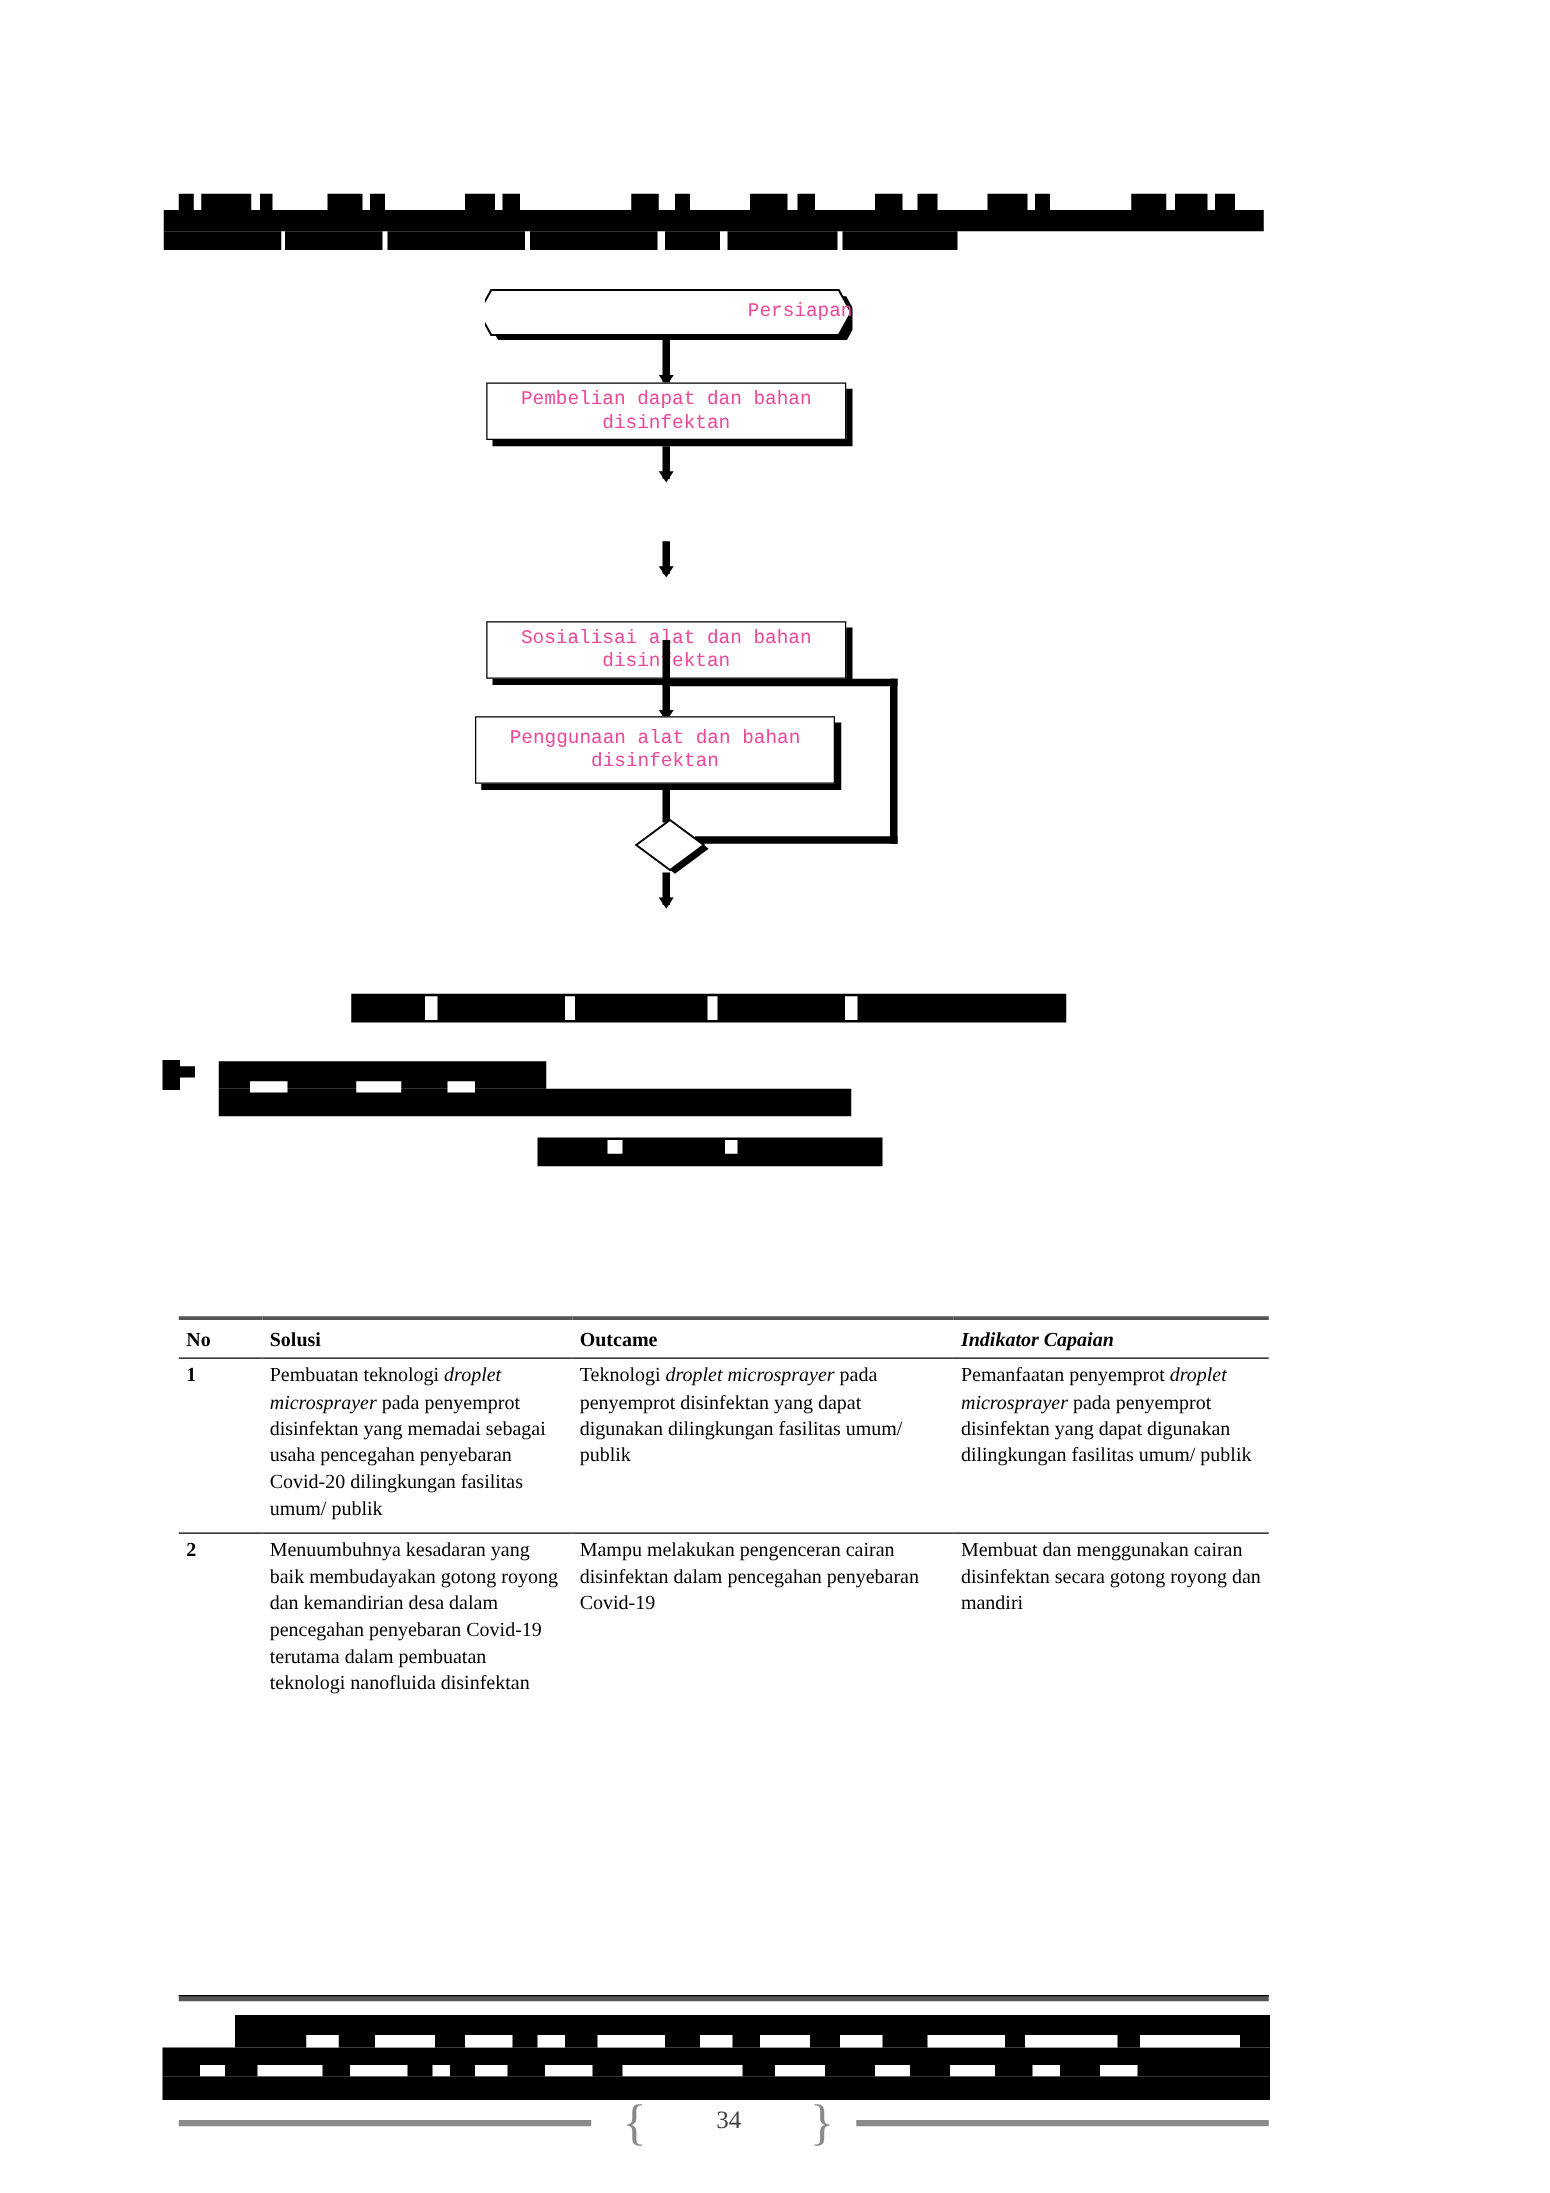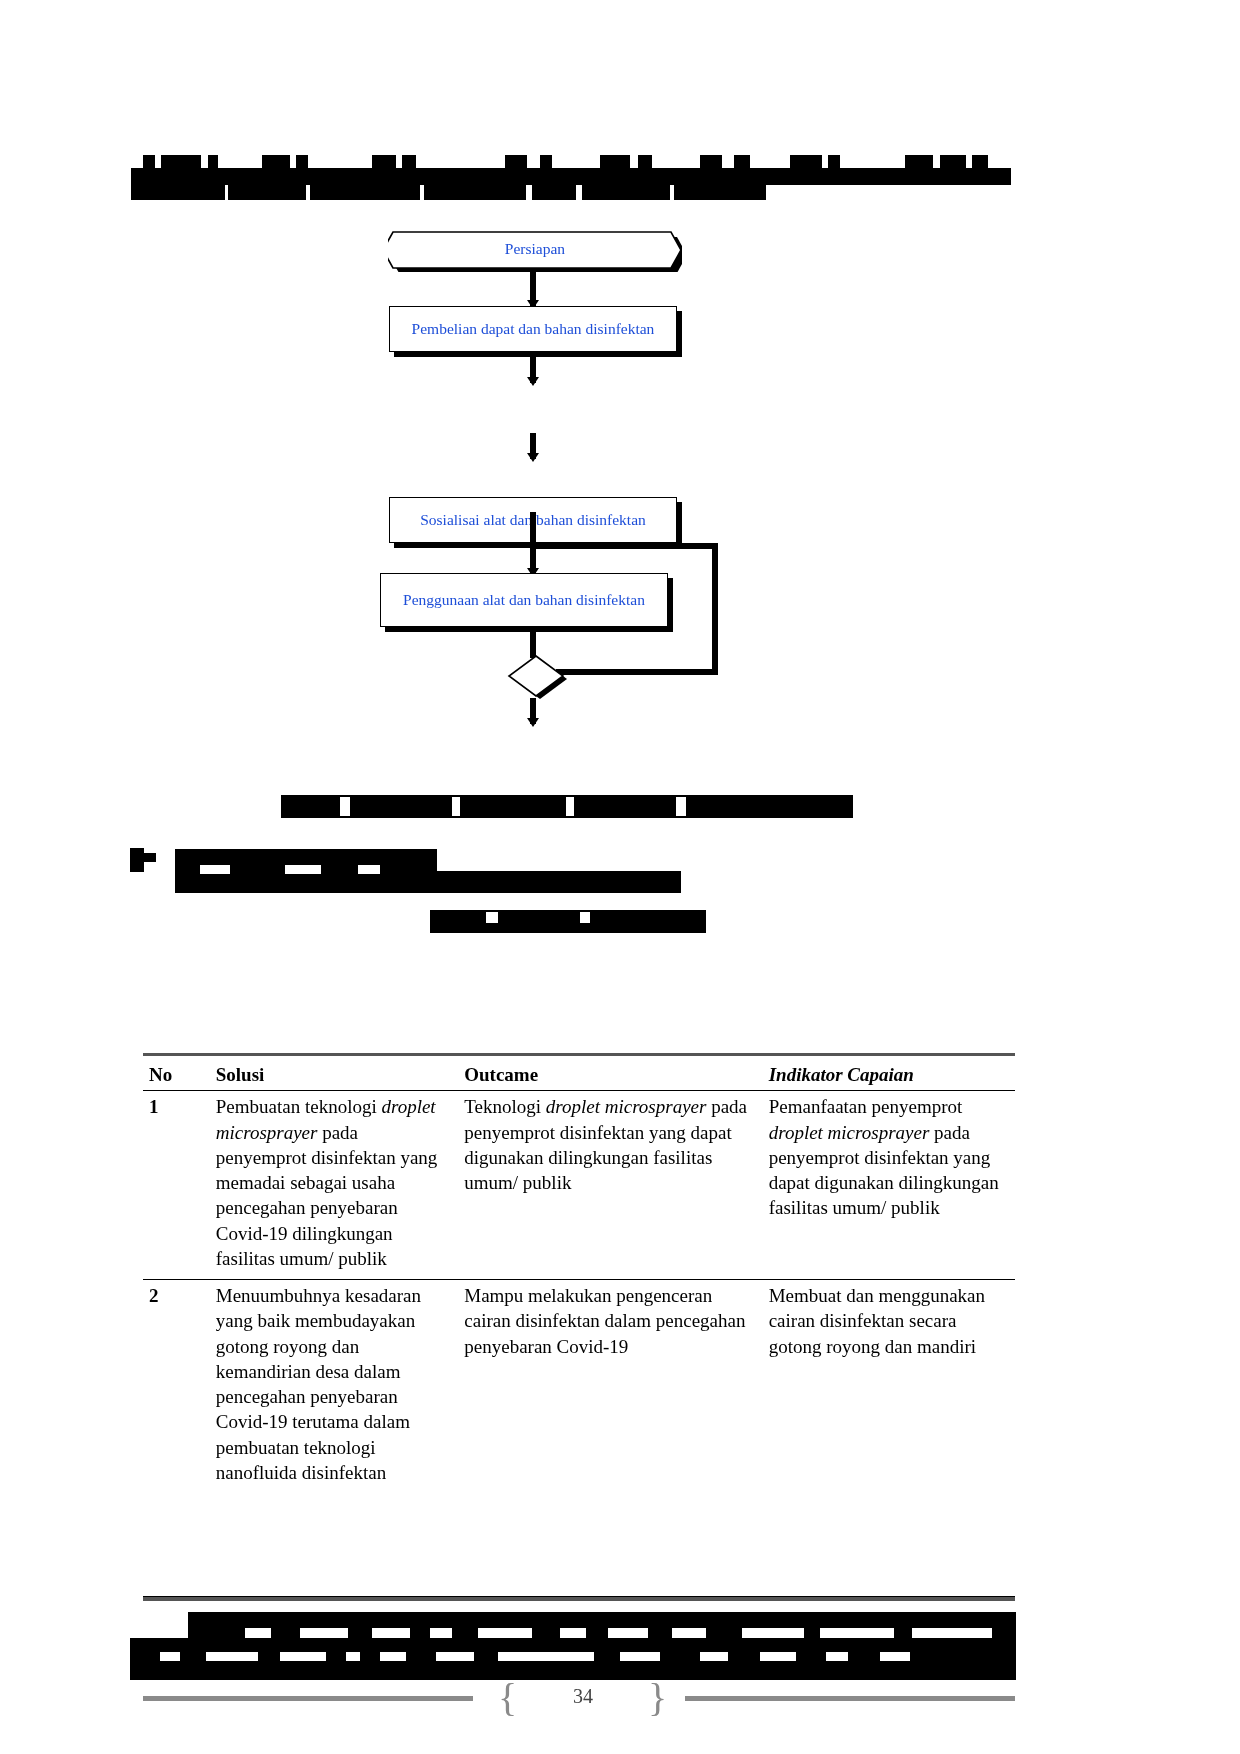--- a/index.html
+++ b/index.html
@@ -34,26 +34,27 @@
     height: 1754px;
     pointer-events: none;
   }
   .node {
     position: absolute;
     box-sizing: border-box;
     background: #ffffff;
     border: 1.4px solid #000;
     display: flex;
     align-items: center;
-    justify-content: center;
+    justify-content: flex-end;
     text-align: center;
     font-size: 15.5px;
     line-height: 1.22;
-    color: #1d4ed8;
+    color: #ec4899;
     box-shadow: 5px 5px 0 0 #000;
+    font-family: Liberation Mono, monospace;
   }
   .node.hex {
     border: none;
     background: transparent;
     box-shadow: none;
   }
   .hex-shape {
     position: absolute;
     inset: 0;
   }
@@ -81,21 +82,21 @@
   
   .tbl-wrap {
     position: absolute;
     left: 143px;
     top: 1053px;
     width: 872px;
   }
   table.solusi {
     border-collapse: collapse;
     width: 100%;
-    font-size: 19px;
+    font-size: 16px;
     line-height: 1.33;
   }
   table.solusi th,
   table.solusi td {
     text-align: left;
     vertical-align: top;
     padding: 3px 6px 8px 6px;
   }
   table.solusi thead th {
     font-weight: bold;
@@ -281,21 +282,21 @@
         <tr>
           <th class="col-no">No</th>
           <th class="col-sol">Solusi</th>
           <th class="col-out">Outcame</th>
           <th class="col-ind">Indikator Capaian</th>
         </tr>
       </thead>
       <tbody>
         <tr>
           <td class="cell-no">1</td>
-          <td><span>Pembuatan teknologi </span><em class="it">droplet microsprayer</em><span> pada penyemprot disinfektan yang memadai sebagai usaha pencegahan penyebaran Covid-19 dilingkungan fasilitas umum/ publik</span></td>
+          <td><span>Pembuatan teknologi </span><em class="it">droplet microsprayer</em><span> pada penyemprot disinfektan yang memadai sebagai usaha pencegahan penyebaran Covid-20 dilingkungan fasilitas umum/ publik</span></td>
           <td><span>Teknologi </span><em class="it">droplet microsprayer</em><span> pada penyemprot disinfektan yang dapat digunakan dilingkungan fasilitas umum/ publik</span></td>
           <td><span>Pemanfaatan penyemprot </span><em class="it">droplet microsprayer</em><span> pada penyemprot disinfektan yang dapat digunakan dilingkungan fasilitas umum/ publik</span></td>
         </tr>
         <tr class="row-sep">
           <td class="cell-no">2</td>
           <td><span>Menuumbuhnya kesadaran yang baik membudayakan gotong royong dan kemandirian desa dalam pencegahan penyebaran Covid-19 terutama dalam pembuatan teknologi nanofluida disinfektan</span></td>
           <td><span>Mampu melakukan pengenceran cairan disinfektan dalam pencegahan penyebaran Covid-19</span></td>
           <td><span>Membuat dan menggunakan cairan disinfektan secara gotong royong dan mandiri</span></td>
         </tr>
       </tbody>

